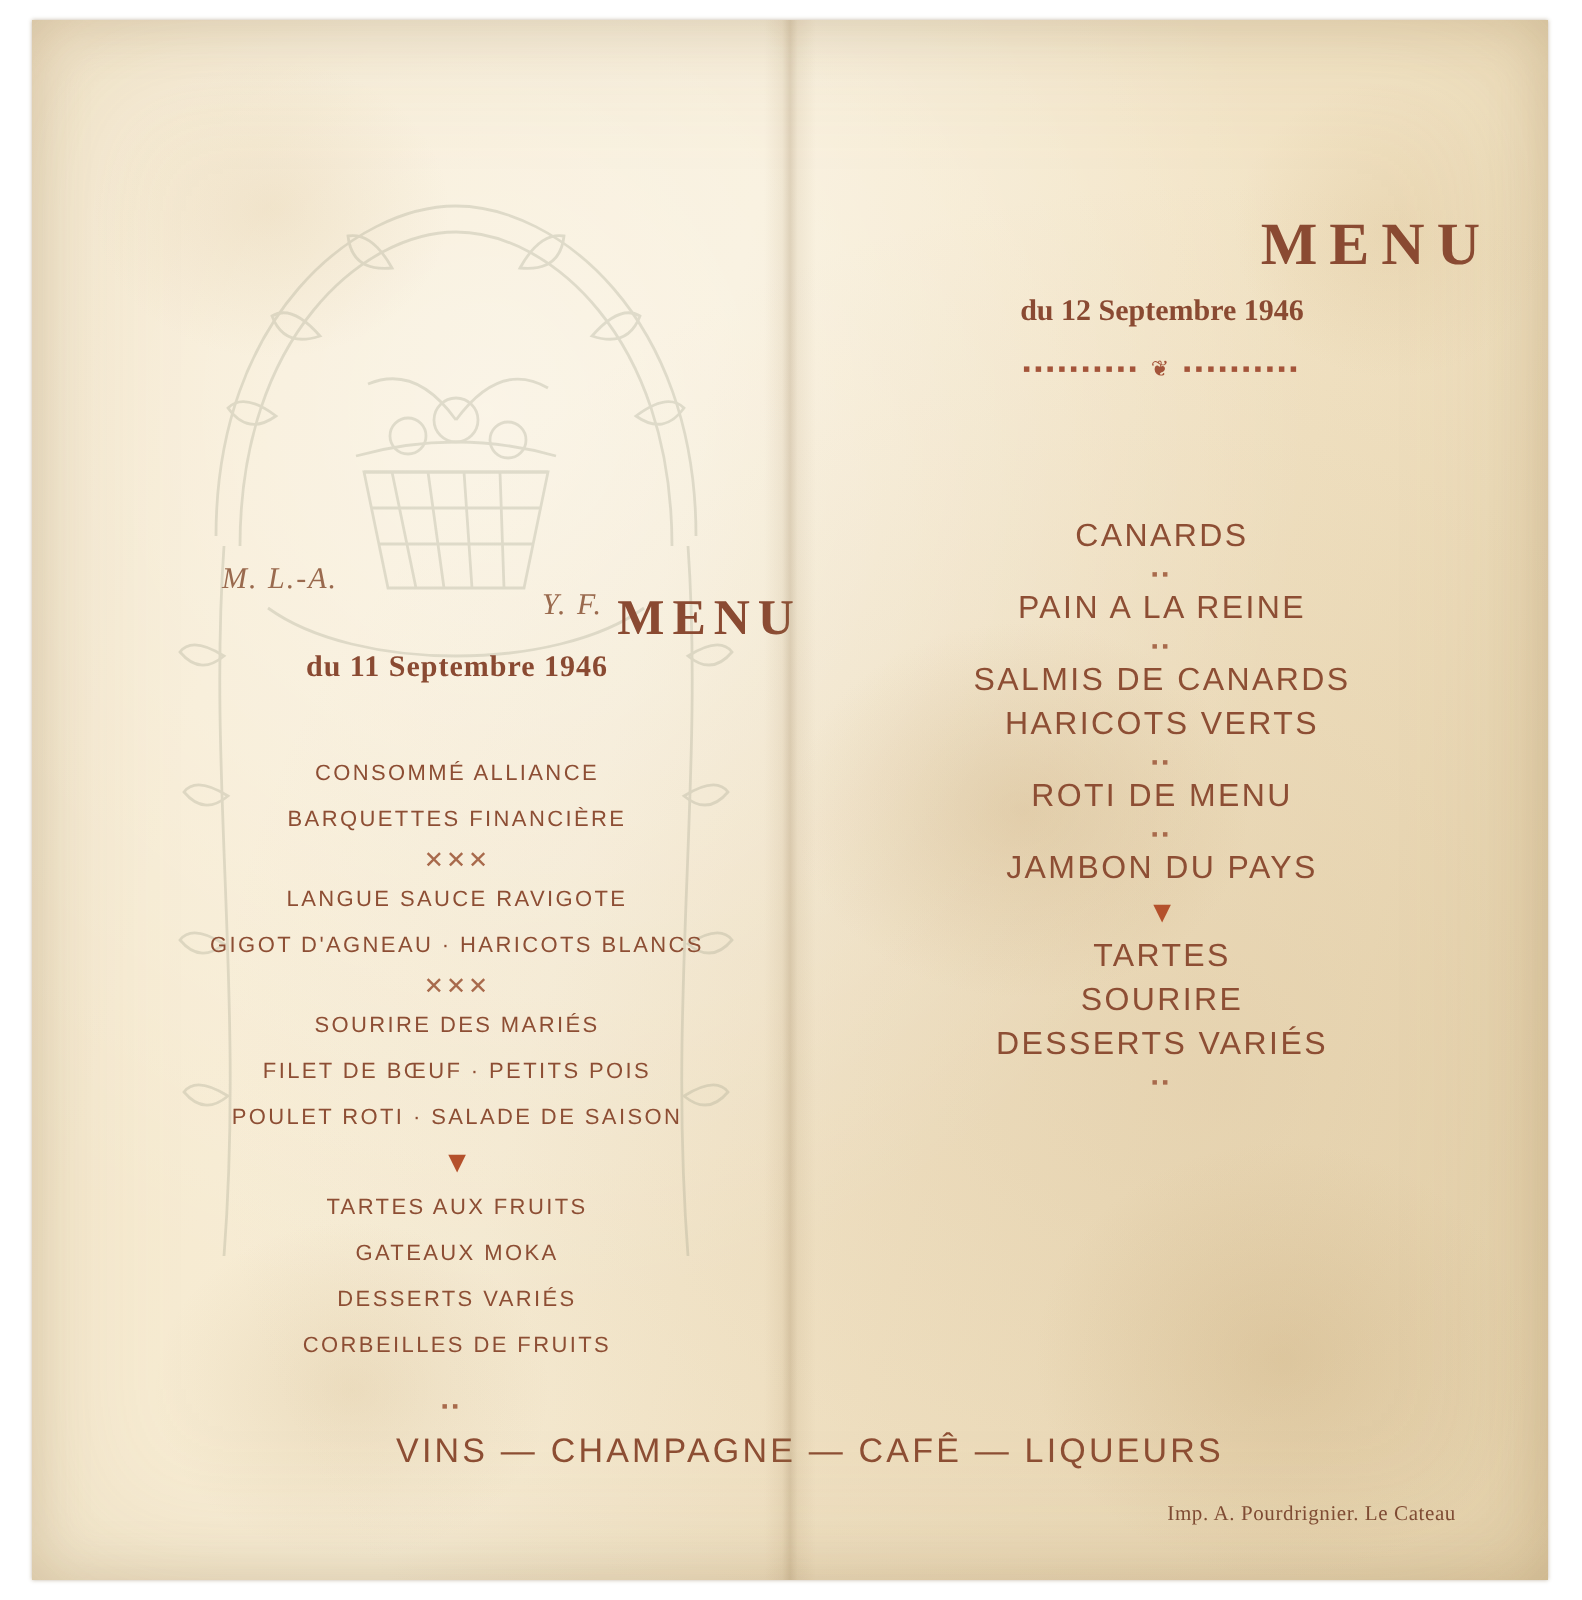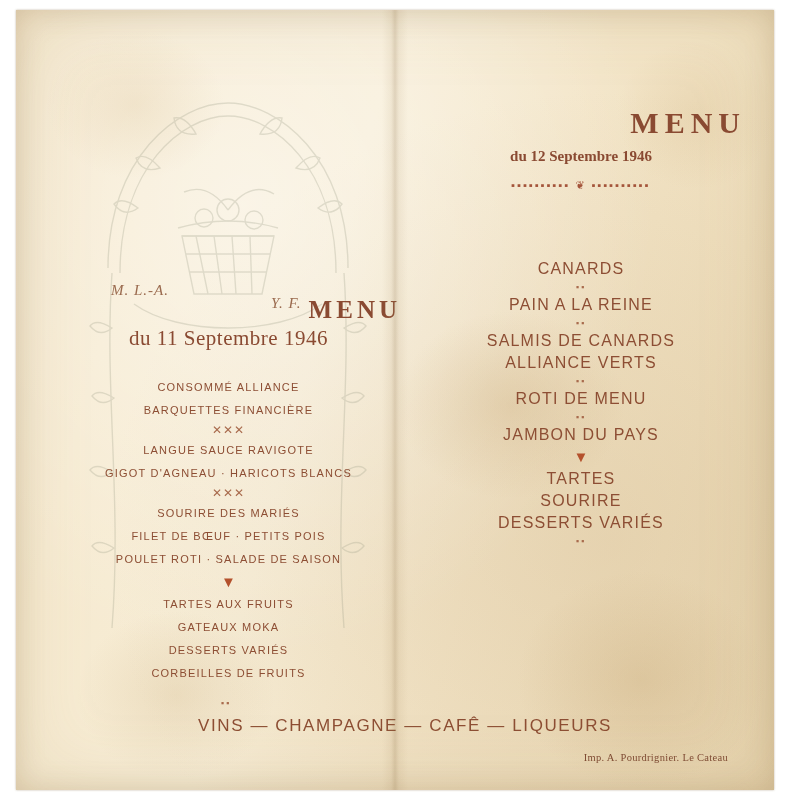--- a/index.html
+++ b/index.html
@@ -102,22 +102,22 @@
     left: 0; right: 0;
     top: 286px;
     font-size: 25px;
   }
   #left-date {
     position: absolute;
     left: 0; right: 0;
     top: 316px;
     text-align: center;
     font-family: "Liberation Serif", serif;
-    font-weight: normal;
-    font-size: 21px;
+    font-weight: bold;
+    font-size: 15px;
     letter-spacing: 0.5px;
   }
   .initials {
     position: absolute;
     font-family: "Liberation Serif", serif;
     font-style: italic;
     font-size: 15px;
     color: #9a6a4e;
     letter-spacing: 1px;
   }
@@ -313,21 +313,21 @@
       <div class="menu-title" id="right-title">MENU</div>
       <div id="right-date">du 12 Septembre 1946</div>
       <div id="right-rule">▪▪▪▪▪▪▪▪▪▪  ❦  ▪▪▪▪▪▪▪▪▪▪</div>
 
       <div class="course-list" id="right-courses">
           <div class="dish">CANARDS</div>
           <div class="sep-dots">▪▪</div>
           <div class="dish">PAIN A LA REINE</div>
           <div class="sep-dots">▪▪</div>
           <div class="dish">SALMIS DE CANARDS</div>
-          <div class="dish">ALLIANCE VERTS</div>
+          <div class="dish">HARICOTS VERTS</div>
           <div class="sep-dots">▪▪</div>
           <div class="dish">ROTI DE MENU</div>
           <div class="sep-dots">▪▪</div>
           <div class="dish">JAMBON DU PAYS</div>
           <div class="sep-tri">▼</div>
           <div class="dish">TARTES</div>
           <div class="dish">SOURIRE</div>
           <div class="dish">DESSERTS VARIÉS</div>
           <div class="sep-dots">▪▪</div>
         </div>

